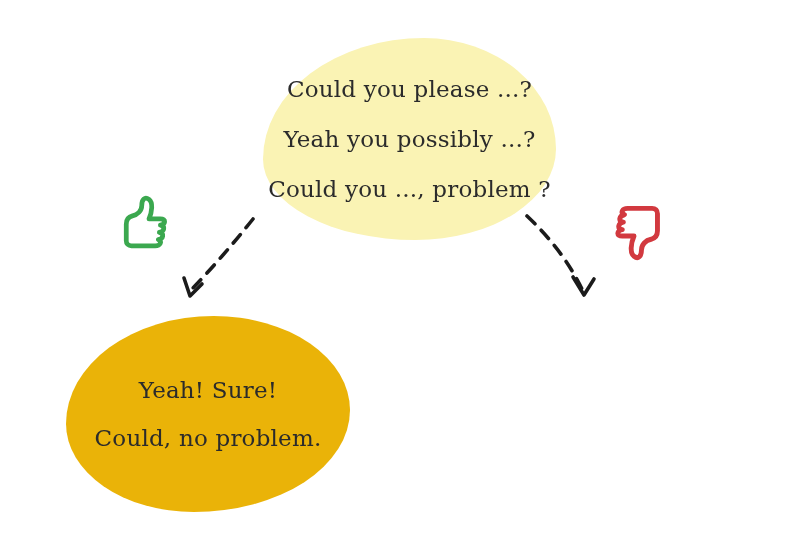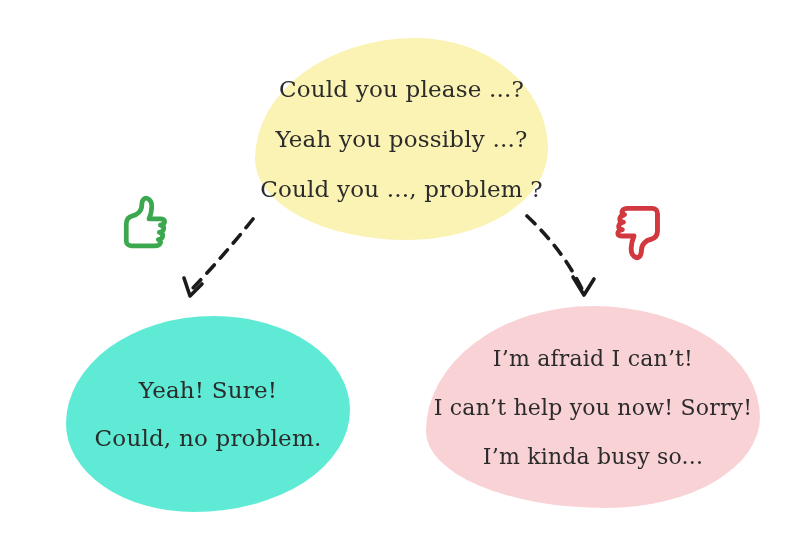--- a/index.html
+++ b/index.html
@@ -6,25 +6,25 @@
   .canvas{
     position:relative;width:800px;height:533px;background:#ffffff;overflow:hidden;
     font-family:"DejaVu Serif","Liberation Serif",serif;color:#2b2b2b;
   }
   .bubble{
     position:absolute;display:flex;flex-direction:column;justify-content:center;
     align-items:center;text-align:center;
   }
   .bubble .line{white-space:nowrap;font-size:23px;line-height:50px;letter-spacing:0.2px;}
   .bubble-question{
-    left:255px;top:38px;width:293px;height:202px;background:#faf3b4;
+    left:263px;top:38px;width:293px;height:202px;background:#faf3b4;
     border-radius:55% 45% 48% 52% / 60% 55% 45% 40%;
   }
   .bubble-positive{
-    left:66px;top:316px;width:284px;height:196px;background:#5eead4;
+    left:66px;top:316px;width:284px;height:196px;background:#eab308;
     border-radius:52% 48% 55% 45% / 55% 48% 52% 45%;
   }
   .bubble-positive .line{line-height:48px;}
   .bubble-negative{
     left:426px;top:306px;width:334px;height:202px;background:#f9d2d5;
     border-radius:50% 50% 46% 54% / 62% 55% 45% 38%;
   }
   .bubble-negative .line{line-height:49px;font-size:22px;}
   .overlay{position:absolute;left:0;top:0;width:800px;height:533px;pointer-events:none;}
   .icon-svg{position:absolute;}
@@ -59,19 +59,14 @@
       <path d="M527,216 Q563,250 582,289" fill="none" stroke="#1b1b1b" stroke-width="3.6" stroke-dasharray="11 9" stroke-linecap="round"></path>
       <path d="M573,277 L584,295 L594,279" fill="none" stroke="#1b1b1b" stroke-width="3.6" stroke-linecap="round" stroke-linejoin="round"></path>
     </g>
   </svg>
 
   <div class="bubble bubble-positive">
     <div class="line">Yeah! Sure!</div>
     <div class="line">Could, no problem.</div>
   </div>
 
-  <div class="bubble bubble-negative">
-    <div class="line">I’m afraid I can’t!</div>
-    <div class="line">I can’t help you now! Sorry!</div>
-    <div class="line">I’m kinda busy so...</div>
-  </div>
 
 </div>
 
 </body></html>

